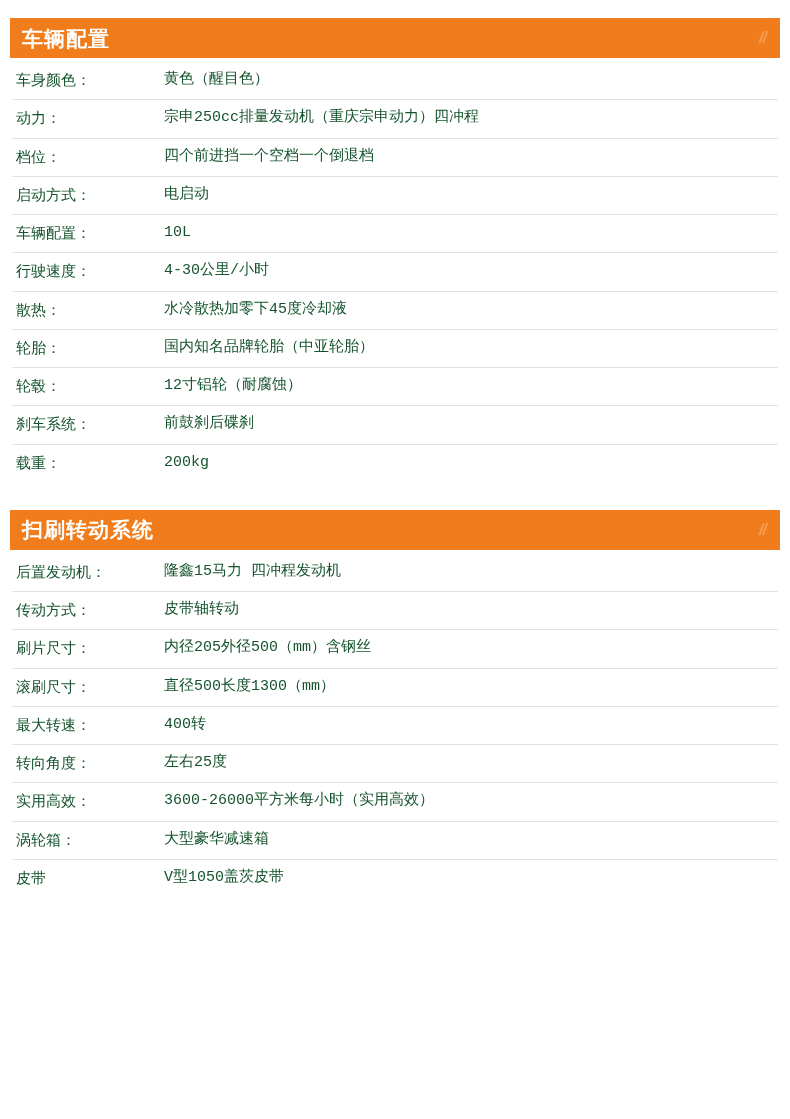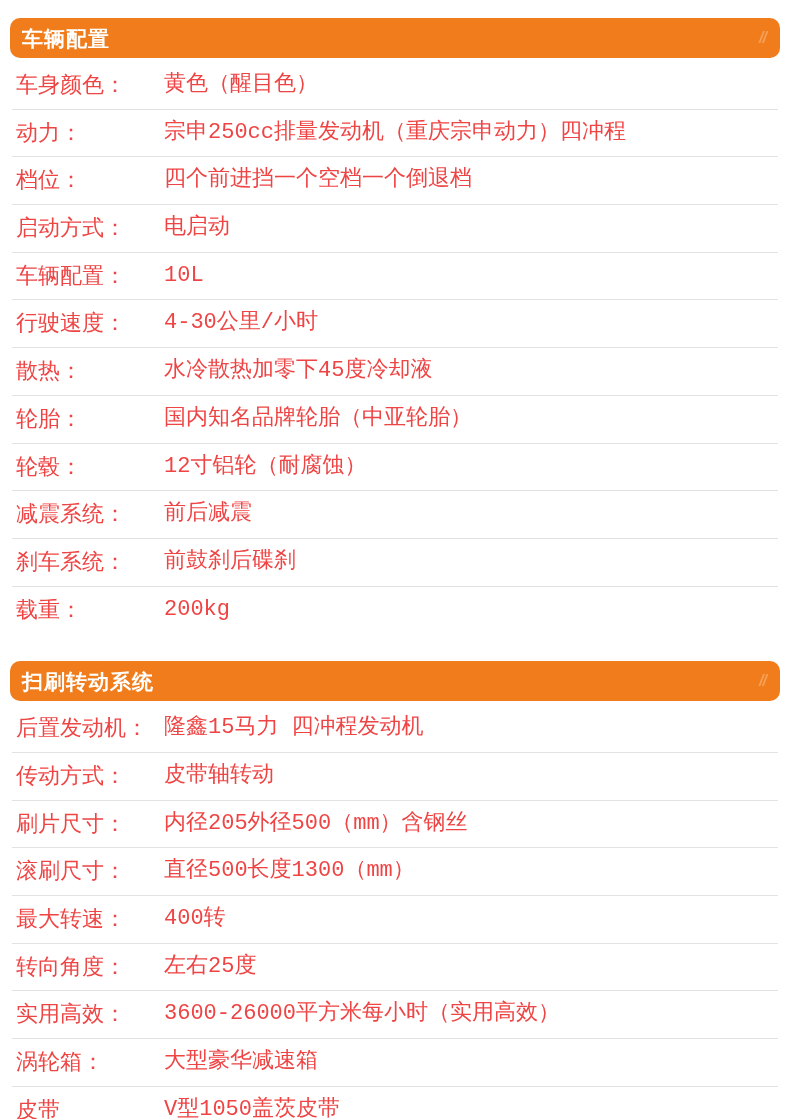--- a/index.html
+++ b/index.html
@@ -23,21 +23,20 @@
     margin-bottom: 8px;
   }
   .section-header {
     background: #f07c1b;
     height: 40px;
     display: flex;
     align-items: center;
     justify-content: space-between;
     padding: 0 14px 0 12px;
     box-sizing: border-box;
-    border-radius: 10px;
   }
   .section-header .title {
     color: #ffffff;
     font-size: 21px;
     font-weight: bold;
     letter-spacing: 1px;
     line-height: 1;
   }
   .section-header .corner-mark {
     color: #f6a764;
@@ -57,24 +56,24 @@
     border-bottom: 1px solid #e2e2e2;
   }
   .spec-table tr:first-child {
     border-top: none;
   }
   .spec-table tr:last-child {
     border-bottom: none;
   }
   .spec-table td {
     padding: 8px 2px 9px 4px;
-    font-size: 22px;
+    font-size: 15px;
     line-height: 1.35;
     vertical-align: middle;
-    color: #ef4444;
+    color: #14532d;
   }
   .spec-table td.label {
     width: 140px;
     white-space: nowrap;
   }
   .spec-table td.value {
     padding-left: 6px;
     font-family: Liberation Mono, monospace;
   }
   .section-body {
@@ -127,24 +126,20 @@
           </tr>
           <tr>
             <td class="label">轮胎：</td>
             <td class="value">国内知名品牌轮胎（中亚轮胎）</td>
           </tr>
           <tr>
             <td class="label">轮毂：</td>
             <td class="value">12寸铝轮（耐腐蚀）</td>
           </tr>
           <tr>
-            <td class="label">减震系统：</td>
-            <td class="value">前后减震</td>
-          </tr>
-          <tr>
             <td class="label">刹车系统：</td>
             <td class="value">前鼓刹后碟刹</td>
           </tr>
           <tr>
             <td class="label">载重：</td>
             <td class="value">200kg</td>
           </tr>
         </tbody>
       </table>
     </div>

